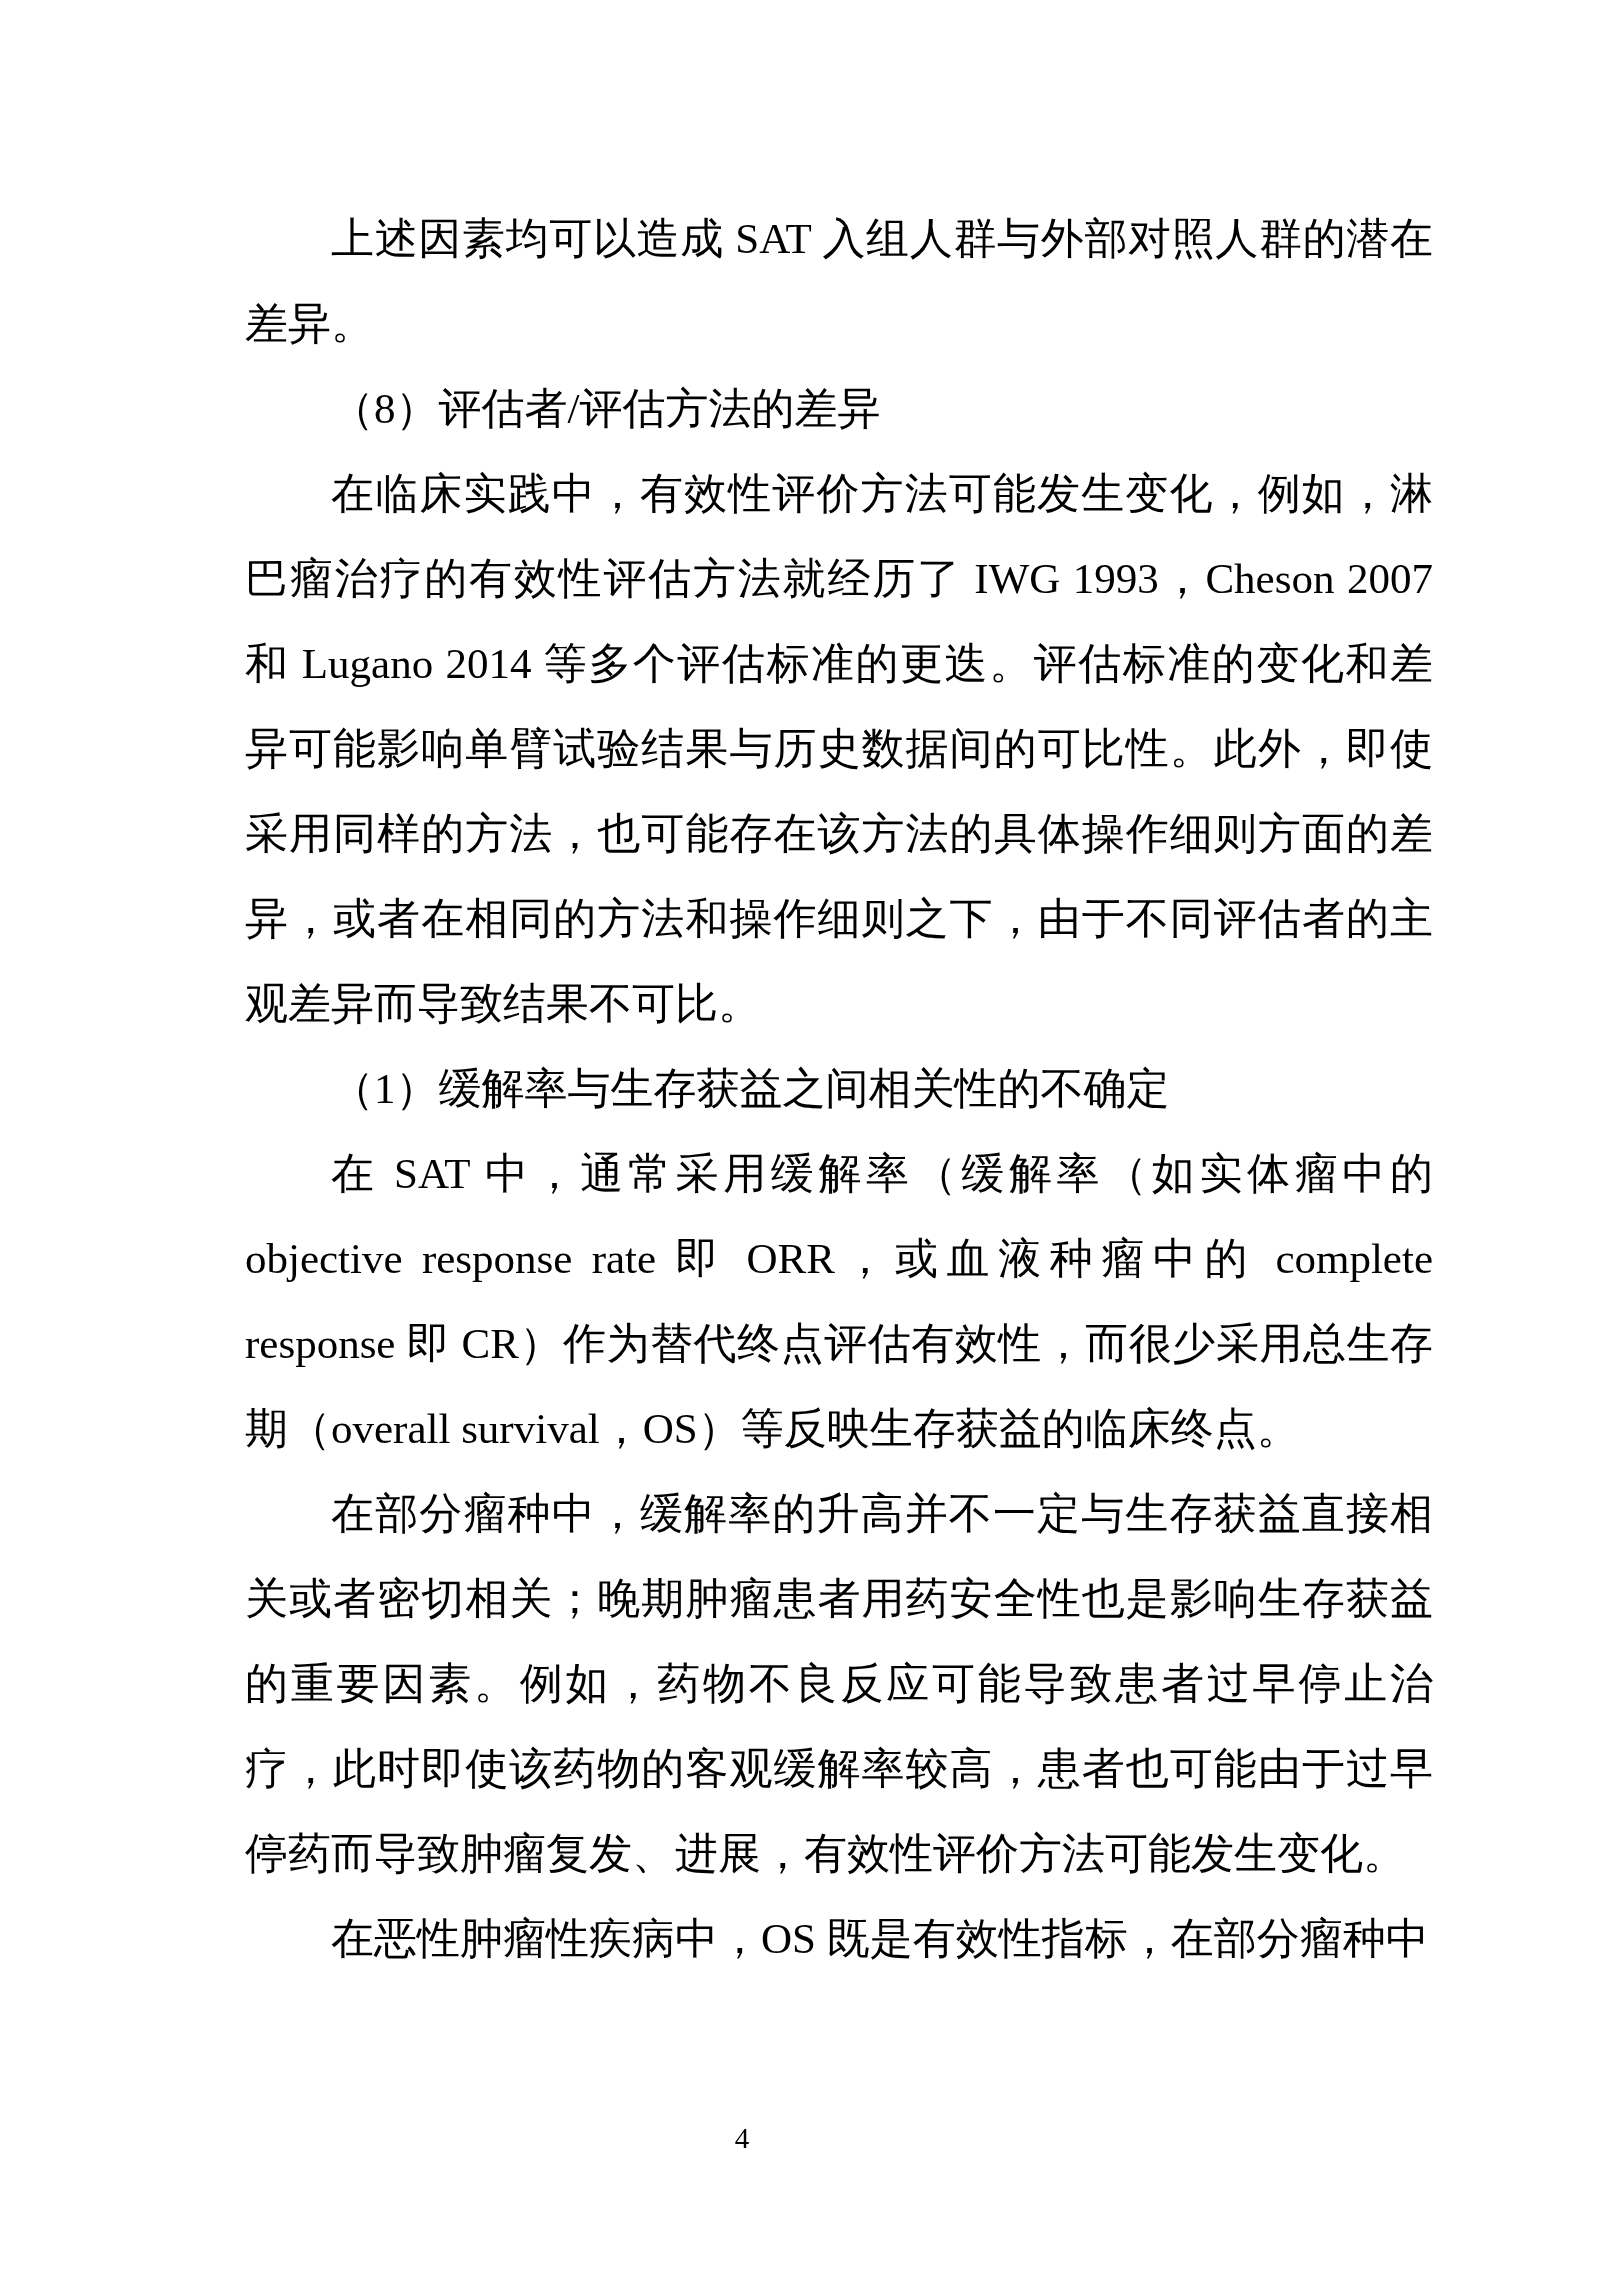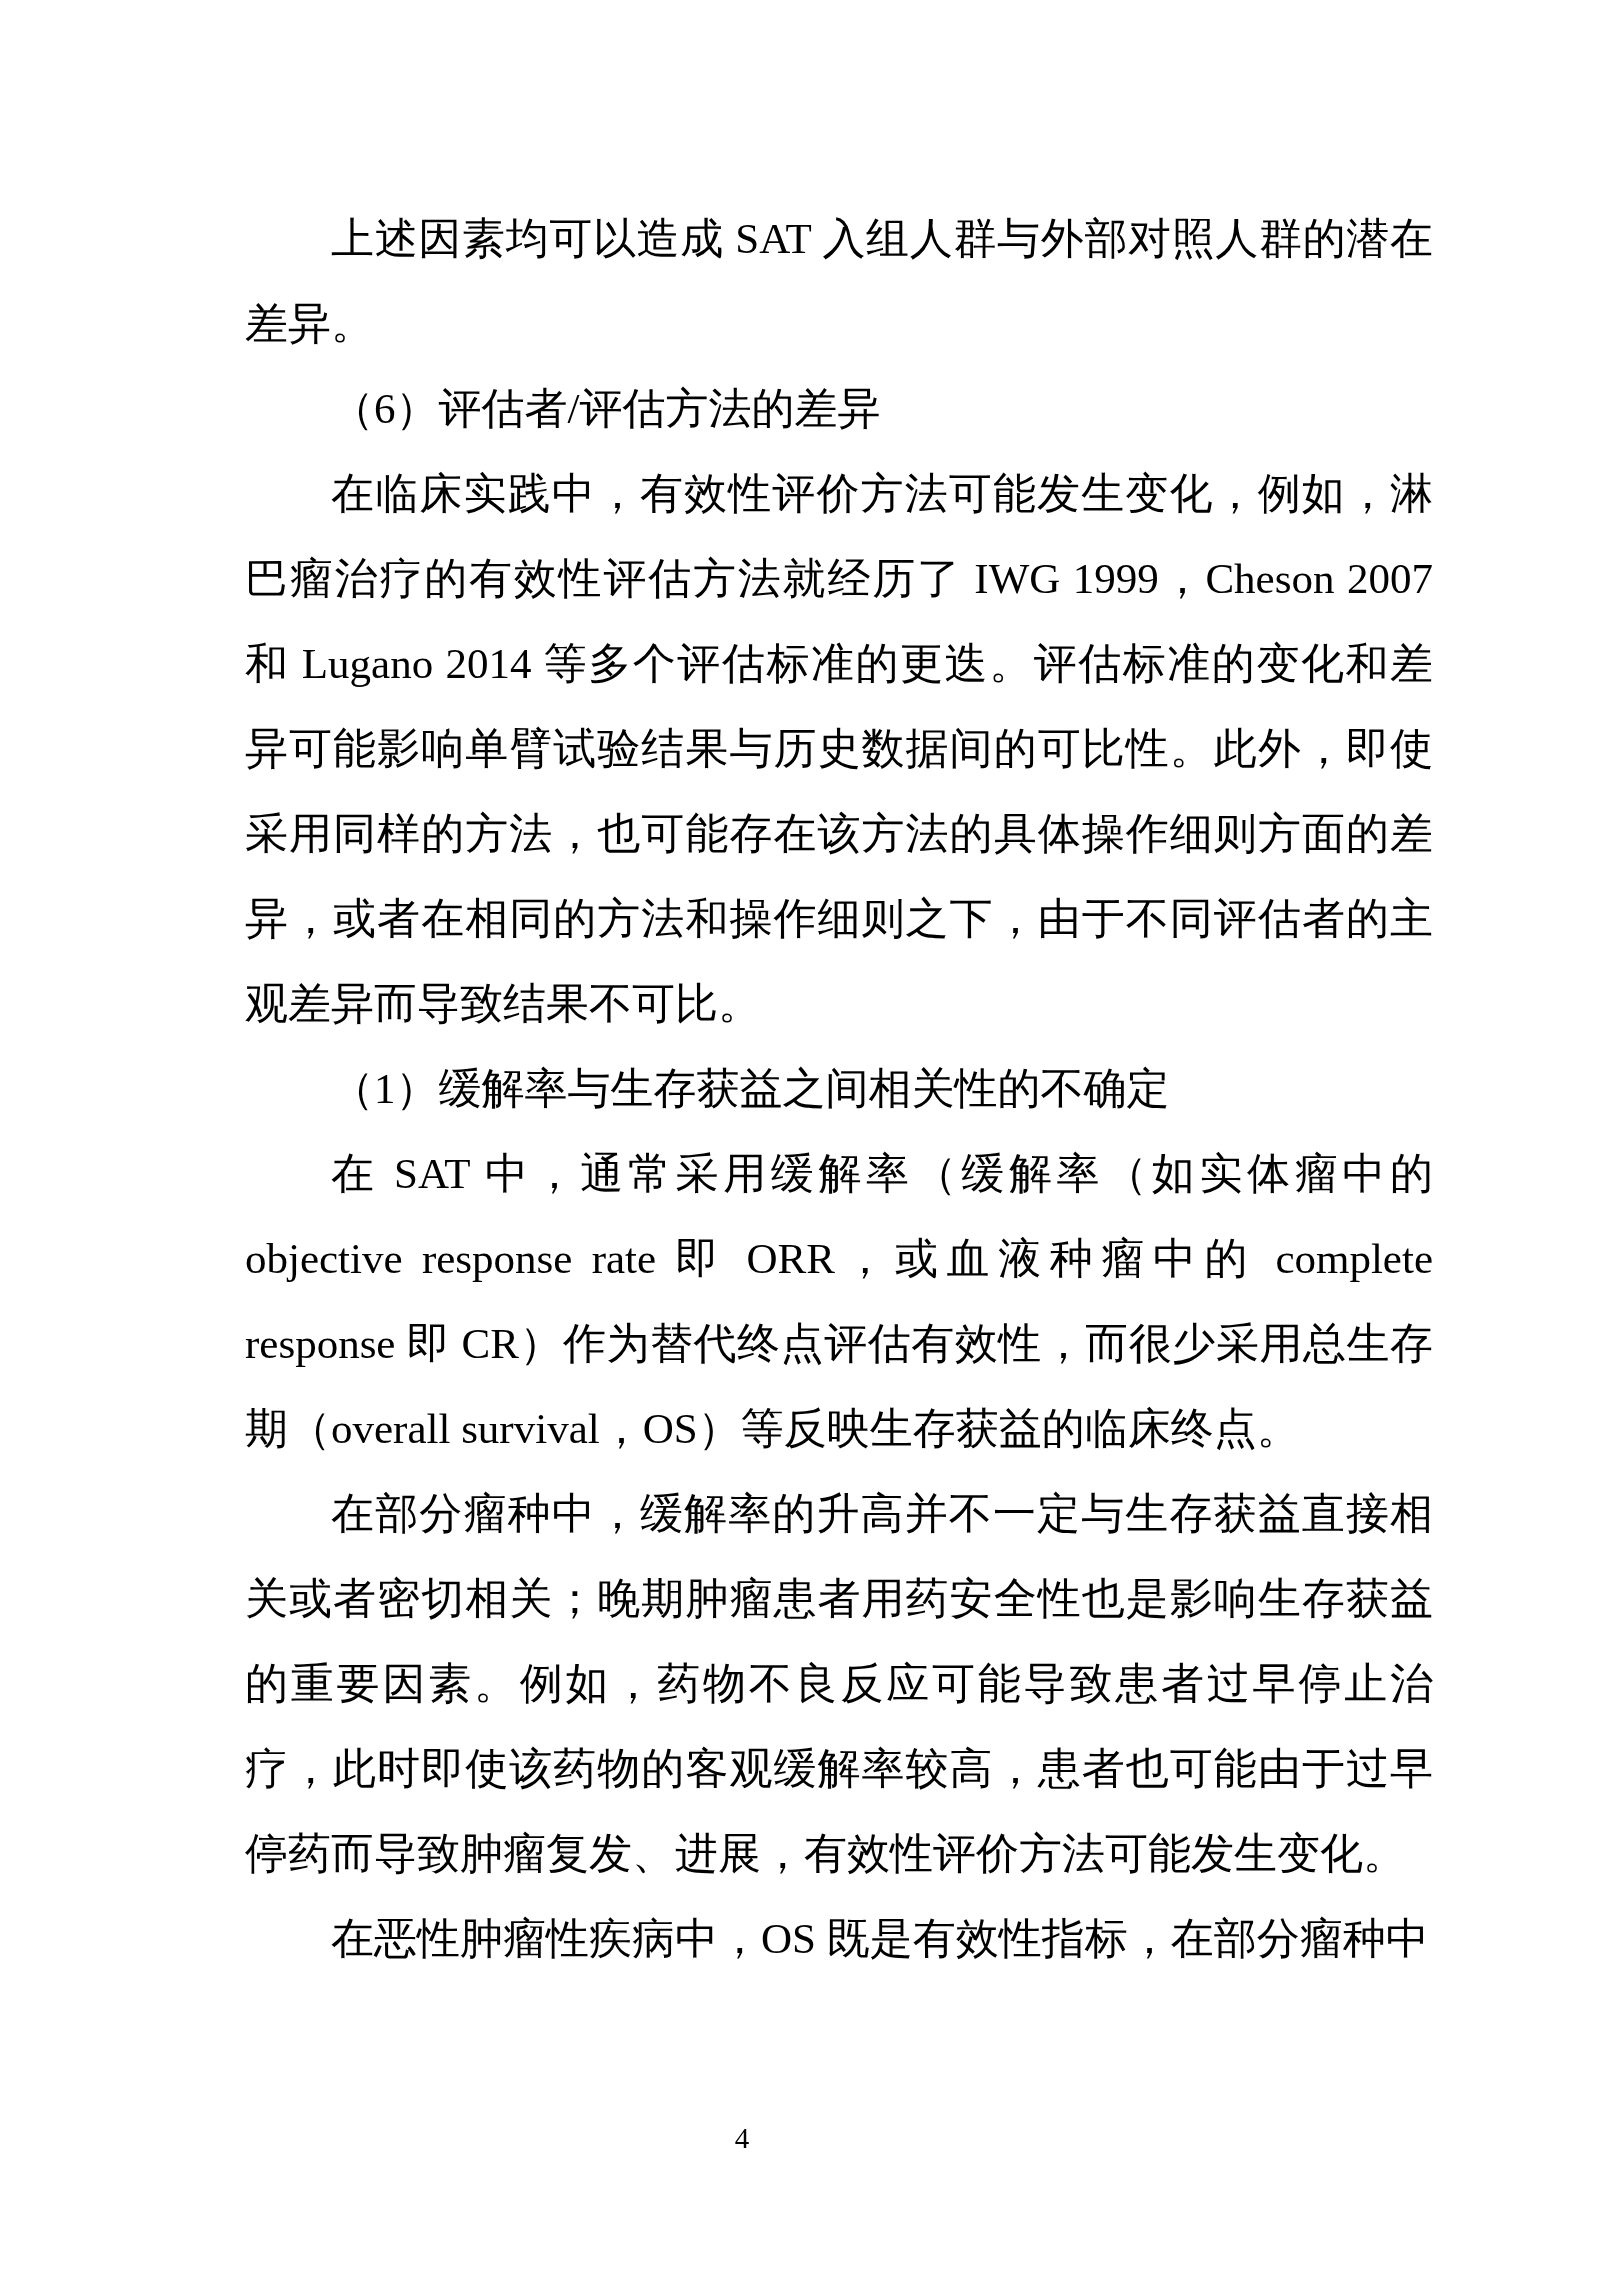--- a/index.html
+++ b/index.html
@@ -42,22 +42,22 @@
     font-size: 29px;
     line-height: 39px;
   }
 </style>
 </head>
 <body>
 
 <div class="page">
   <div class="content">
     <p>上述因素均可以造成 SAT 入组人群与外部对照人群的潜在差异。</p>
-    <p>（6）评估者/评估方法的差异</p>
-    <p>在临床实践中，有效性评价方法可能发生变化，例如，淋巴瘤治疗的有效性评估方法就经历了 IWG 1999，Cheson 2007 和 Lugano 2014 等多个评估标准的更迭。评估标准的变化和差异可能影响单臂试验结果与历史数据间的可比性。此外，即使采用同样的方法，也可能存在该方法的具体操作细则方面的差异，或者在相同的方法和操作细则之下，由于不同评估者的主观差异而导致结果不可比。</p>
+    <p>（8）评估者/评估方法的差异</p>
+    <p>在临床实践中，有效性评价方法可能发生变化，例如，淋巴瘤治疗的有效性评估方法就经历了 IWG 1993，Cheson 2007 和 Lugano 2014 等多个评估标准的更迭。评估标准的变化和差异可能影响单臂试验结果与历史数据间的可比性。此外，即使采用同样的方法，也可能存在该方法的具体操作细则方面的差异，或者在相同的方法和操作细则之下，由于不同评估者的主观差异而导致结果不可比。</p>
     <p>（1）缓解率与生存获益之间相关性的不确定</p>
     <p>在 SAT 中，通常采用缓解率（缓解率（如实体瘤中的 objective response rate 即 ORR，或血液种瘤中的 complete response 即 CR）作为替代终点评估有效性，而很少采用总生存期（overall survival，OS）等反映生存获益的临床终点。</p>
     <p>在部分瘤种中，缓解率的升高并不一定与生存获益直接相关或者密切相关；晚期肿瘤患者用药安全性也是影响生存获益的重要因素。例如，药物不良反应可能导致患者过早停止治疗，此时即使该药物的客观缓解率较高，患者也可能由于过早停药而导致肿瘤复发、进展，有效性评价方法可能发生变化。</p>
     <p>在恶性肿瘤性疾病中，OS 既是有效性指标，在部分瘤种中</p>
   </div>
   <div class="footer">4</div>
 </div>
 
 
 </body></html>

